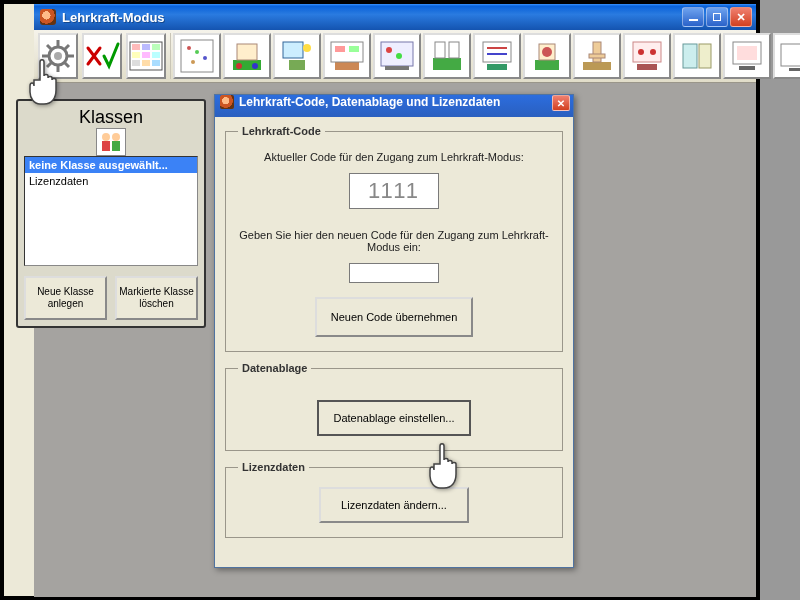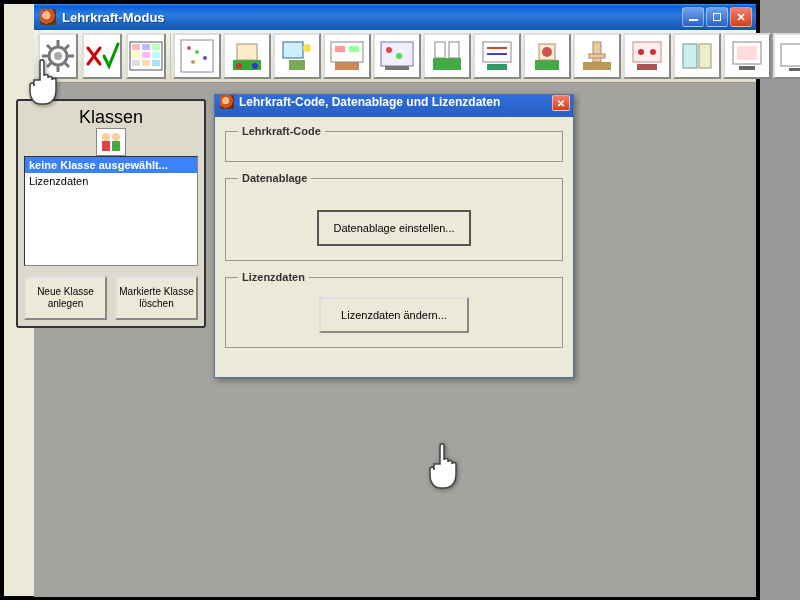--- a/index.html
+++ b/index.html
@@ -387,20 +387,28 @@
 
   <div class="dialog">
     <div class="dlg-title">
       <div class="dicon"></div>
       <div class="dtitle">Lehrkraft-Code, Datenablage und Lizenzdaten</div>
       <div class="dlg-close">✕</div>
     </div>
     <div class="dlg-body">
       <fieldset>
         <legend>Lehrkraft-Code</legend>
+        <div class="centered">
+          <div class="label">Aktueller Code für den Zugang zum Lehrkraft-Modus:</div>
+          <div class="code-display">1111</div>
+          <div class="label">Geben Sie hier den neuen Code für den Zugang zum Lehrkraft-Modus ein:</div>
+          <input class="code-input" value="" style="">
+          <br>
+          <div class="dlg-btn">Neuen Code übernehmen</div>
+        </div>
       </fieldset>
 
       <fieldset>
         <legend>Datenablage</legend>
         <div class="centered">
           <div class="dlg-btn lowpad" style="margin-top:16px;border:2px solid #555">Datenablage einstellen...</div>
         </div>
       </fieldset>
 
       <fieldset style="margin-bottom:17px">

